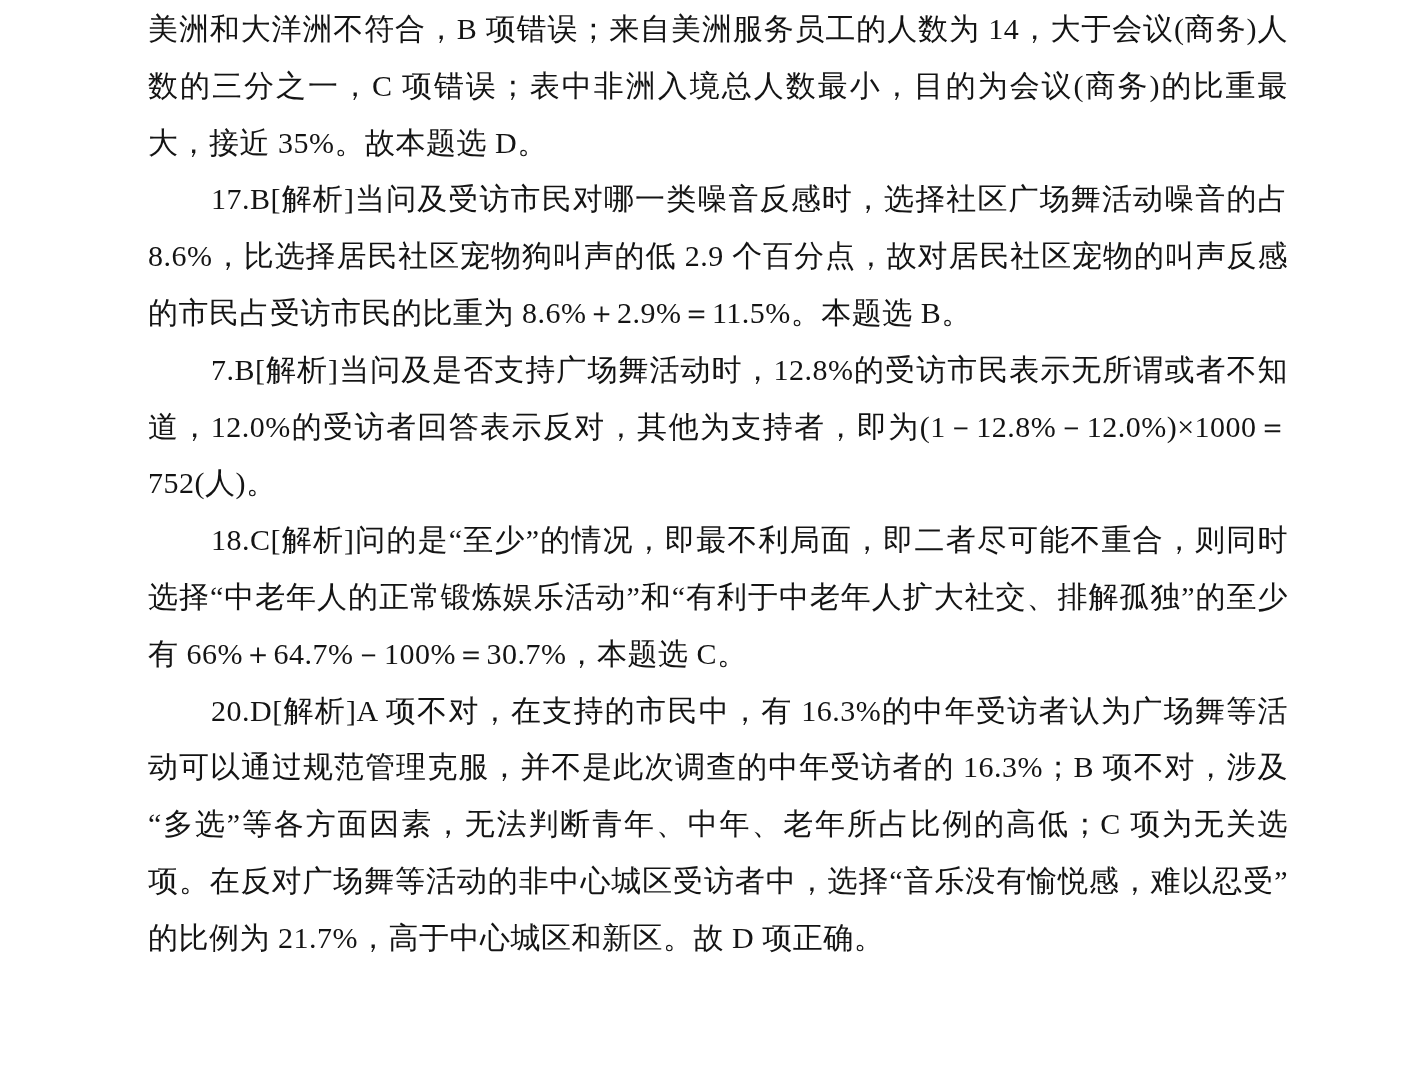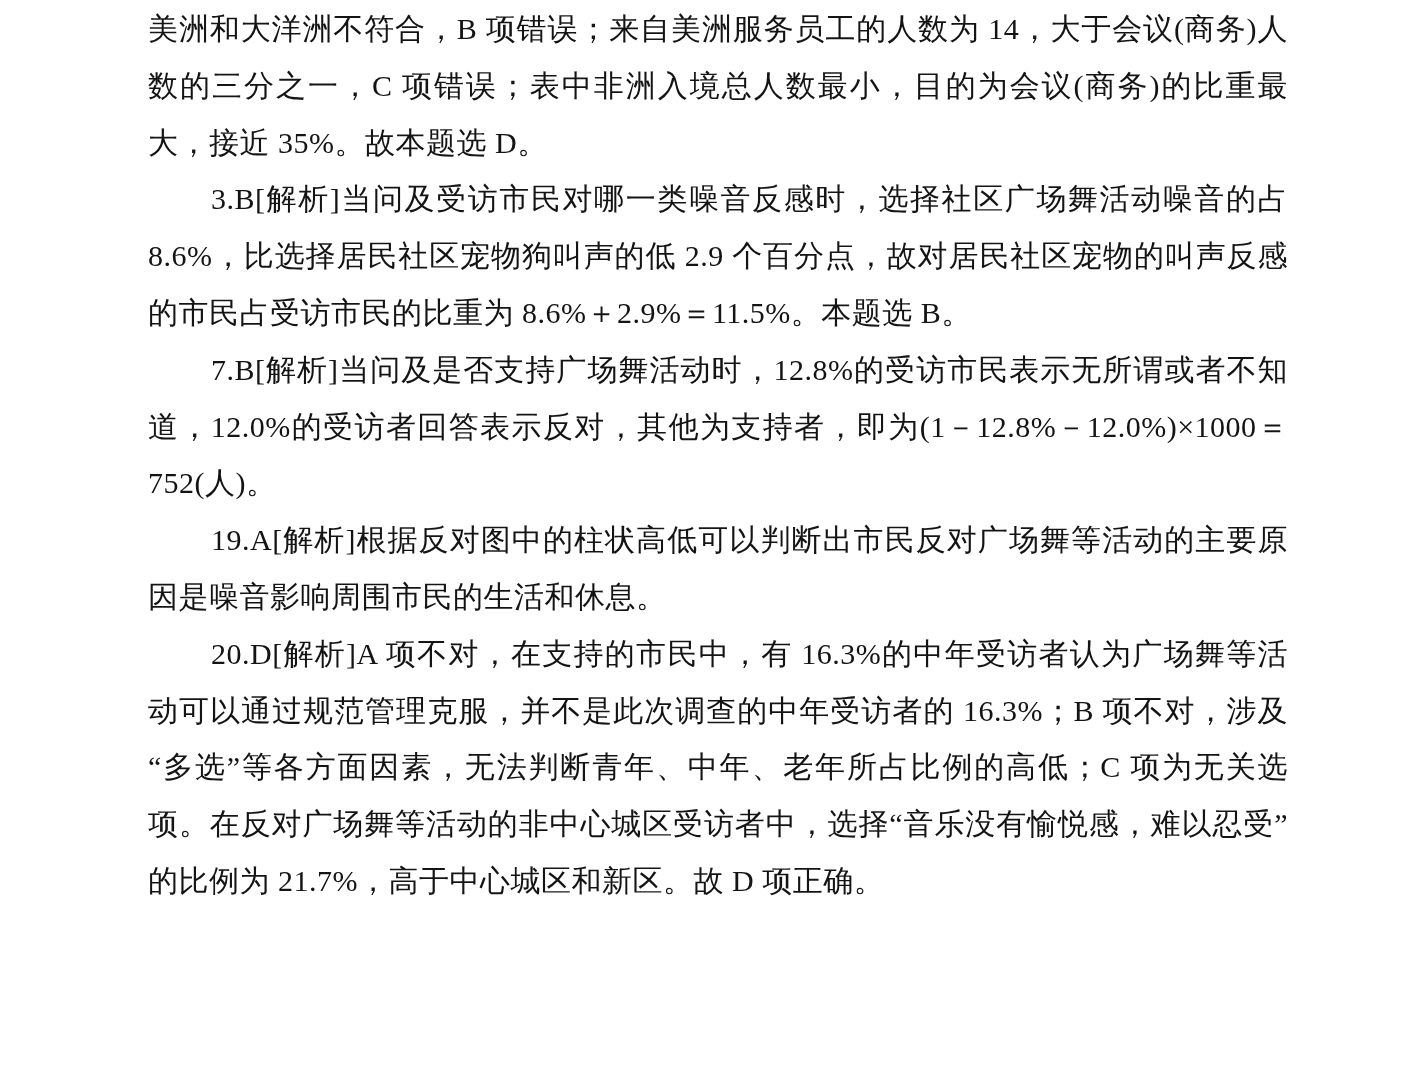--- a/index.html
+++ b/index.html
@@ -35,22 +35,22 @@
     font-family: "Liberation Sans", "DejaVu Sans", sans-serif;
   }
 </style>
 </head>
 <body>
 
 <div class="page">
 
   <p class="para"><span>美洲和大洋洲不符合，B 项错误；来自美洲服务员工的人数为 14，大于会议(商务)人数的三分之一，C 项错误；表中非洲入境总人数最小，目的为会议(商务)的比重最大，接近 35%。故本题选 D。</span></p>
 
-  <p class="para answer"><span>3.B</span><span>[</span><span class="analysis-label">解析</span><span>]</span><span>当问及受访市民对哪一类噪音反感时，选择社区广场舞活动噪音的占 8.6%，比选择居民社区宠物狗叫声的低 2.9 个百分点，故对居民社区宠物的叫声反感的市民占受访市民的比重为 8.6%＋2.9%＝11.5%。本题选 B。</span></p>
+  <p class="para answer"><span>17.B</span><span>[</span><span class="analysis-label">解析</span><span>]</span><span>当问及受访市民对哪一类噪音反感时，选择社区广场舞活动噪音的占 8.6%，比选择居民社区宠物狗叫声的低 2.9 个百分点，故对居民社区宠物的叫声反感的市民占受访市民的比重为 8.6%＋2.9%＝11.5%。本题选 B。</span></p>
 
   <p class="para answer"><span>7.B</span><span>[</span><span class="analysis-label">解析</span><span>]</span><span>当问及是否支持广场舞活动时，12.8%的受访市民表示无所谓或者不知道，12.0%的受访者回答表示反对，其他为支持者，即为(1－12.8%－12.0%)×1000＝752(人)。</span></p>
 
+  <p class="para answer"><span>18.C</span><span>[</span><span class="analysis-label">解析</span><span>]</span><span>问的是“至少”的情况，即最不利局面，即二者尽可能不重合，则同时选择“中老年人的正常锻炼娱乐活动”和“有利于中老年人扩大社交、排解孤独”的至少有 66%＋64.7%－100%＝30.7%，本题选 C。</span></p>
 
-  <p class="para answer"><span>19.A</span><span>[</span><span class="analysis-label">解析</span><span>]</span><span>根据反对图中的柱状高低可以判断出市民反对广场舞等活动的主要原因是噪音影响周围市民的生活和休息。</span></p>
 
   <p class="para answer"><span>20.D</span><span>[</span><span class="analysis-label">解析</span><span>]</span><span>A 项不对，在支持的市民中，有 16.3%的中年受访者认为广场舞等活动可以通过规范管理克服，并不是此次调查的中年受访者的 16.3%；B 项不对，涉及“多选”等各方面因素，无法判断青年、中年、老年所占比例的高低；C 项为无关选项。在反对广场舞等活动的非中心城区受访者中，选择“音乐没有愉悦感，难以忍受”的比例为 21.7%，高于中心城区和新区。故 D 项正确。</span></p>
 
 </div>
 
 </body></html>

